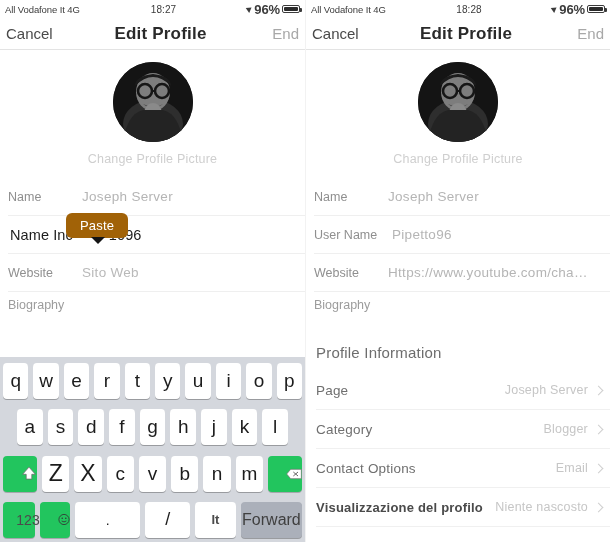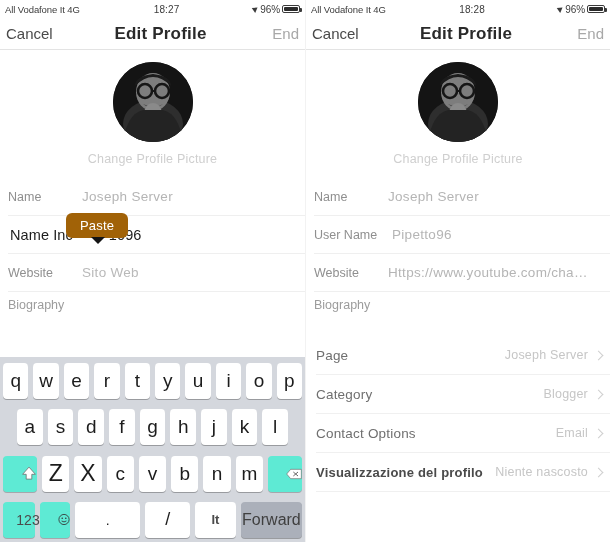--- a/index.html
+++ b/index.html
@@ -44,21 +44,21 @@
     position: relative;
     display: inline-block;
   }
   .batt::after {
     content: ""; position: absolute;
     right: -3px; top: 2px;
     width: 2px; height: 4px;
     background: #3b3b3b; border-radius: 0 1px 1px 0;
   }
   .batt-fill { position: absolute; left: 1px; top: 1px; bottom: 1px; width: 14px; background: #2b2b2b; border-radius: 1px; }
-  .sb-pct { font-size: 10px; }
+  .sb-pct { font-size: 13px; font-weight: bold; }
 
   
   .navbar {
     height: 32px;
     display: flex; align-items: center;
     padding: 0 6px;
     border-bottom: 1px solid #e3e3e3;
     position: relative;
   }
   .nav-cancel { font-size: 15px; color: #4a4a4a; white-space: nowrap; }
@@ -162,21 +162,21 @@
     height: 36px;
     min-width: 24px;
     flex: 1;
     display: flex; align-items: center; justify-content: center;
     font-size: 19px;
     color: #1c1c1c;
     box-shadow: 0 1px 0 rgba(0,0,0,0.28);
   }
   .key.caps { font-size: 23px; }
   .key.special {
-    background: #5eead4;
+    background: #22c55e;
     box-shadow: 0 1px 0 rgba(0,0,0,0.22);
     padding-left: 18px;
   }
   .key.shift, .key.del { flex: 0 0 34px; }
   .key.num { flex: 0 0 32px; font-size: 14px; color: #4b4b4b; }
   .key.emoji { flex: 0 0 30px; font-size: 16px; }
   .key.space { flex: 1.6; font-size: 14px; }
   .key.slash { flex: 1.1; font-size: 18px; }
   .key.it { flex: 1; font-size: 13px; font-weight: bold; color: #4b4b4b; }
   .key.fwd { flex: 1.5; background: #abb0ba; font-size: 16px; color: #3f3f3f; }
@@ -395,20 +395,21 @@
         <span class="row-label">Website</span>
         <span class="row-value filled">Https://www.youtube.com/cha…</span>
       </div>
       <div class="row bio">
         <span class="row-label">Biography</span>
         <span class="row-value"></span>
       </div>
     </div>
 
     <div class="pi-section">
+      <div class="pi-header">Profile Information</div>
 
       <div class="pi-row">
         <span class="pi-label">Page</span>
         <span class="pi-value">Joseph Server</span>
         <span class="chev"></span>
       </div>
 
       <div class="pi-row">
         <span class="pi-label">Category</span>
         <span class="pi-value">Blogger</span>

